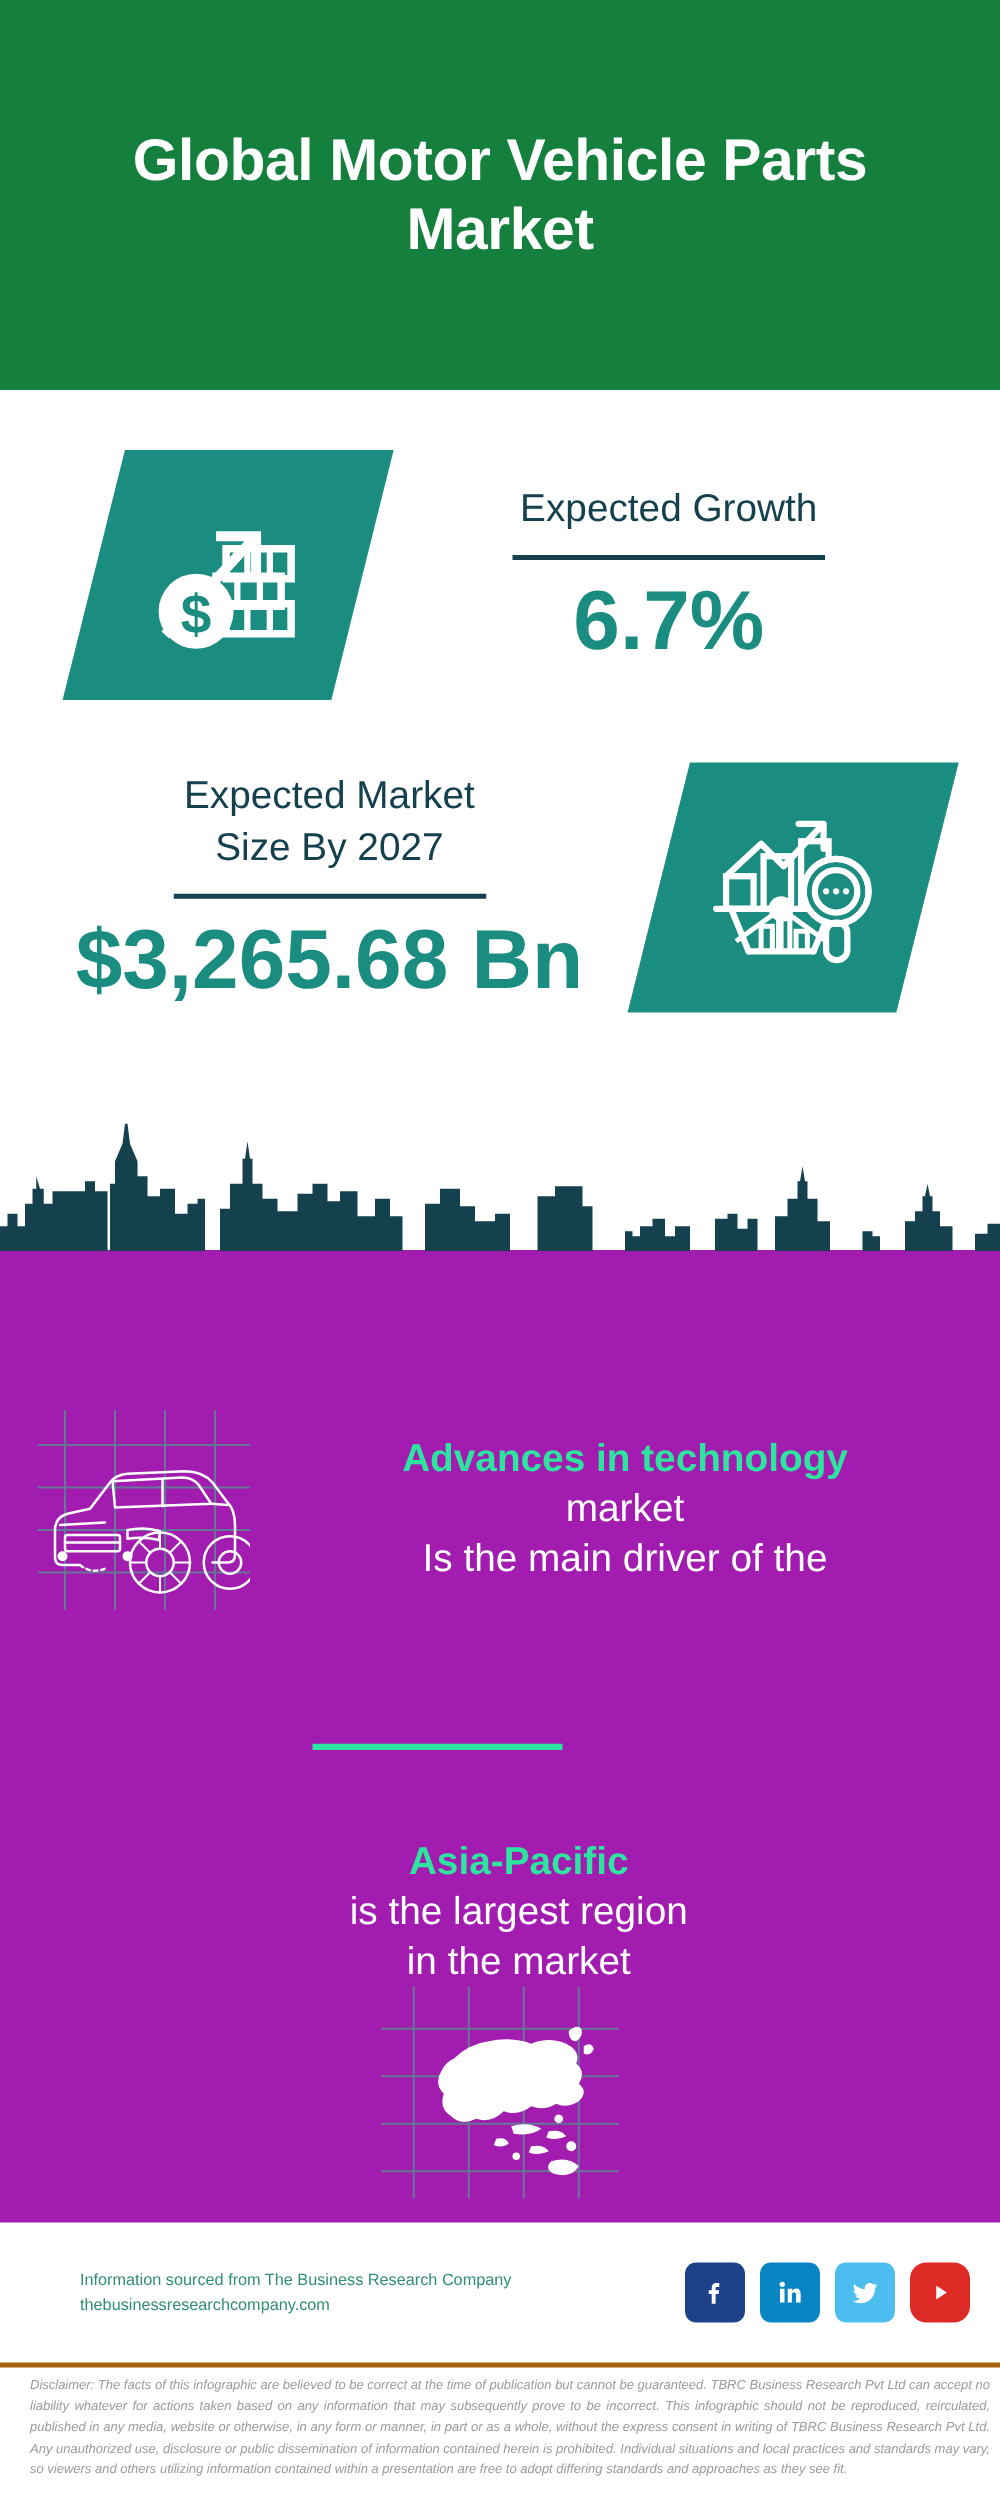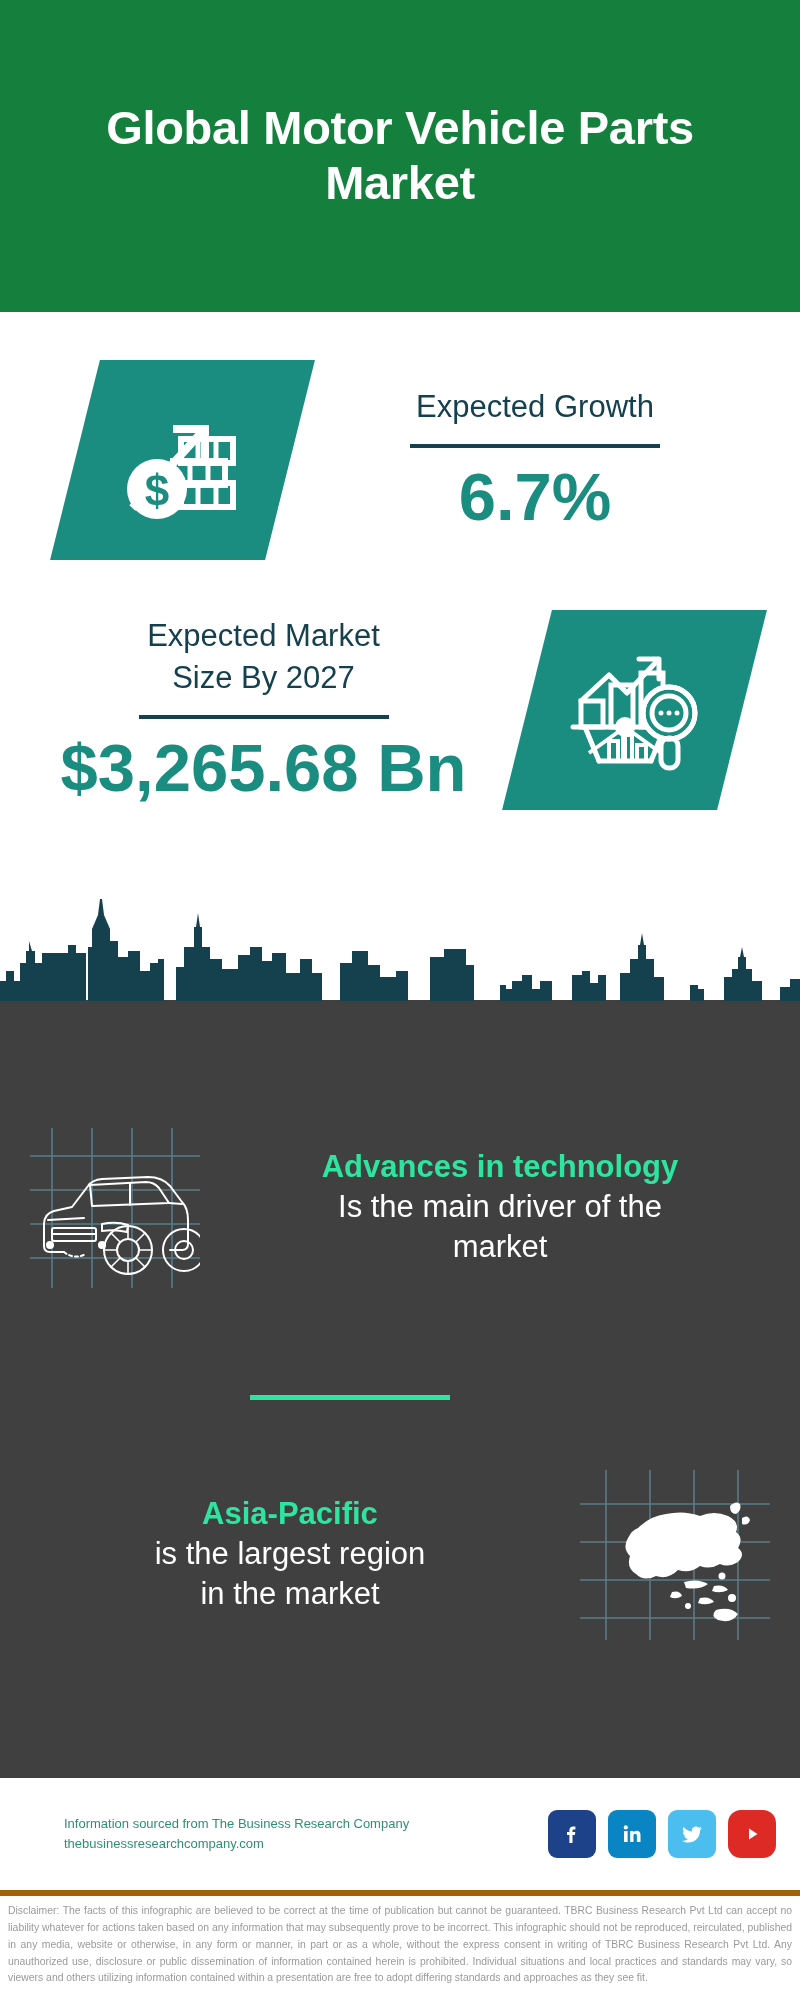--- a/index.html
+++ b/index.html
@@ -81,21 +81,21 @@
     color:#1B8C80;
     font-size:67px;
     font-weight:bold;
     line-height:1.1;
   }
 
   
   .dark-panel {
     position:relative;
     height:778px;
-    background:#404040;
+    background:#a21caf;
   }
   .skyline {
     position:absolute;
     top:-115px;
     left:0;
     width:800px;
     height:116px;
     display:block;
   }
 
@@ -132,20 +132,21 @@
     background:#2EE5A0;
   }
 
   .region-block {
     position:absolute;
     top:1432px;
     left:0;
     width:800px;
     display:flex;
     align-items:center;
+    flex-direction:column;
   }
   .region-copy { flex:1 1 auto; padding-left:30px; text-align:center; }
   .region-icon-wrap { width:250px; flex:0 0 auto; display:flex; justify-content:center; }
 
   
   .footer {
     height:112px;
     background:#ffffff;
     display:flex;
     align-items:center;
@@ -158,22 +159,23 @@
     line-height:1.55;
   }
   .social-row { display:flex; gap:12px; flex:0 0 auto; }
   .social {
     width:48px; height:48px;
     border-radius:9px;
     display:flex; align-items:center; justify-content:center;
   }
 
   .disclaimer-wrap {
-    border-top:6px solid #a16207;
-    padding:7px 8px 0 8px;
+    border-top:4px solid #a16207;
+    padding:7px 8px 0 24px;
+    font-style:italic;
   }
   .disclaimer {
     color:#9a9a9a;
     font-size:10.4px;
     line-height:1.62;
     text-align:justify;
     font-family:"Liberation Sans", sans-serif;
   }
 </style>
 </head>
@@ -322,22 +324,22 @@
           </g>
           <circle cx="154" cy="122" r="21"></circle>
           <circle cx="154" cy="122" r="9"></circle>
 
           <path d="M34 124 Q44 132 56 126" stroke-dasharray="3 3"></path>
         </g>
       </svg>
     </div>
     <div class="driver-copy">
       <div class="accent-line">Advances in technology</div>
+      <div class="white-line">market</div>
       <div class="white-line">Is the main driver of the</div>
-      <div class="white-line">market</div>
     </div>
   </div>
 
   <div class="divider" style="top:395px;"></div>
 
   <div class="region-block" style="top:470px;">
     <div class="region-copy">
       <div class="accent-line">Asia-Pacific</div>
       <div class="white-line">is the largest region</div>
       <div class="white-line">in the market</div>

